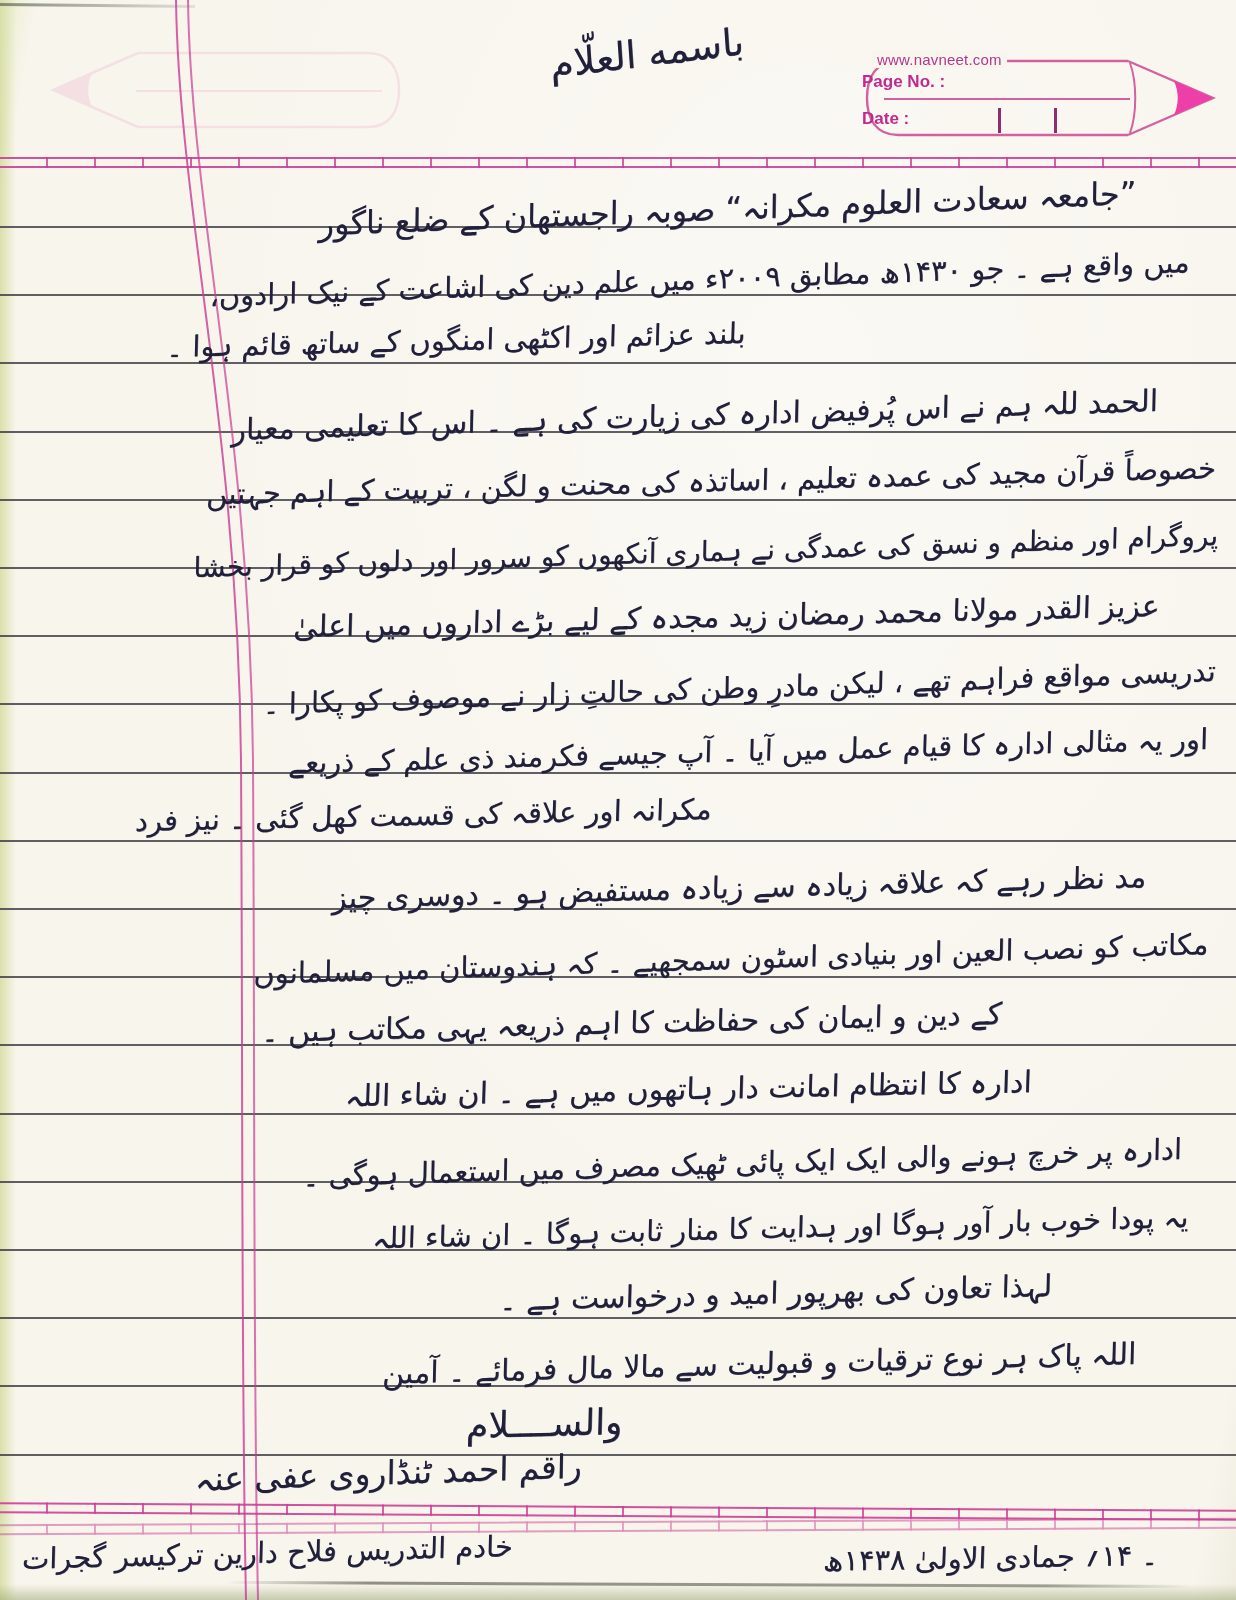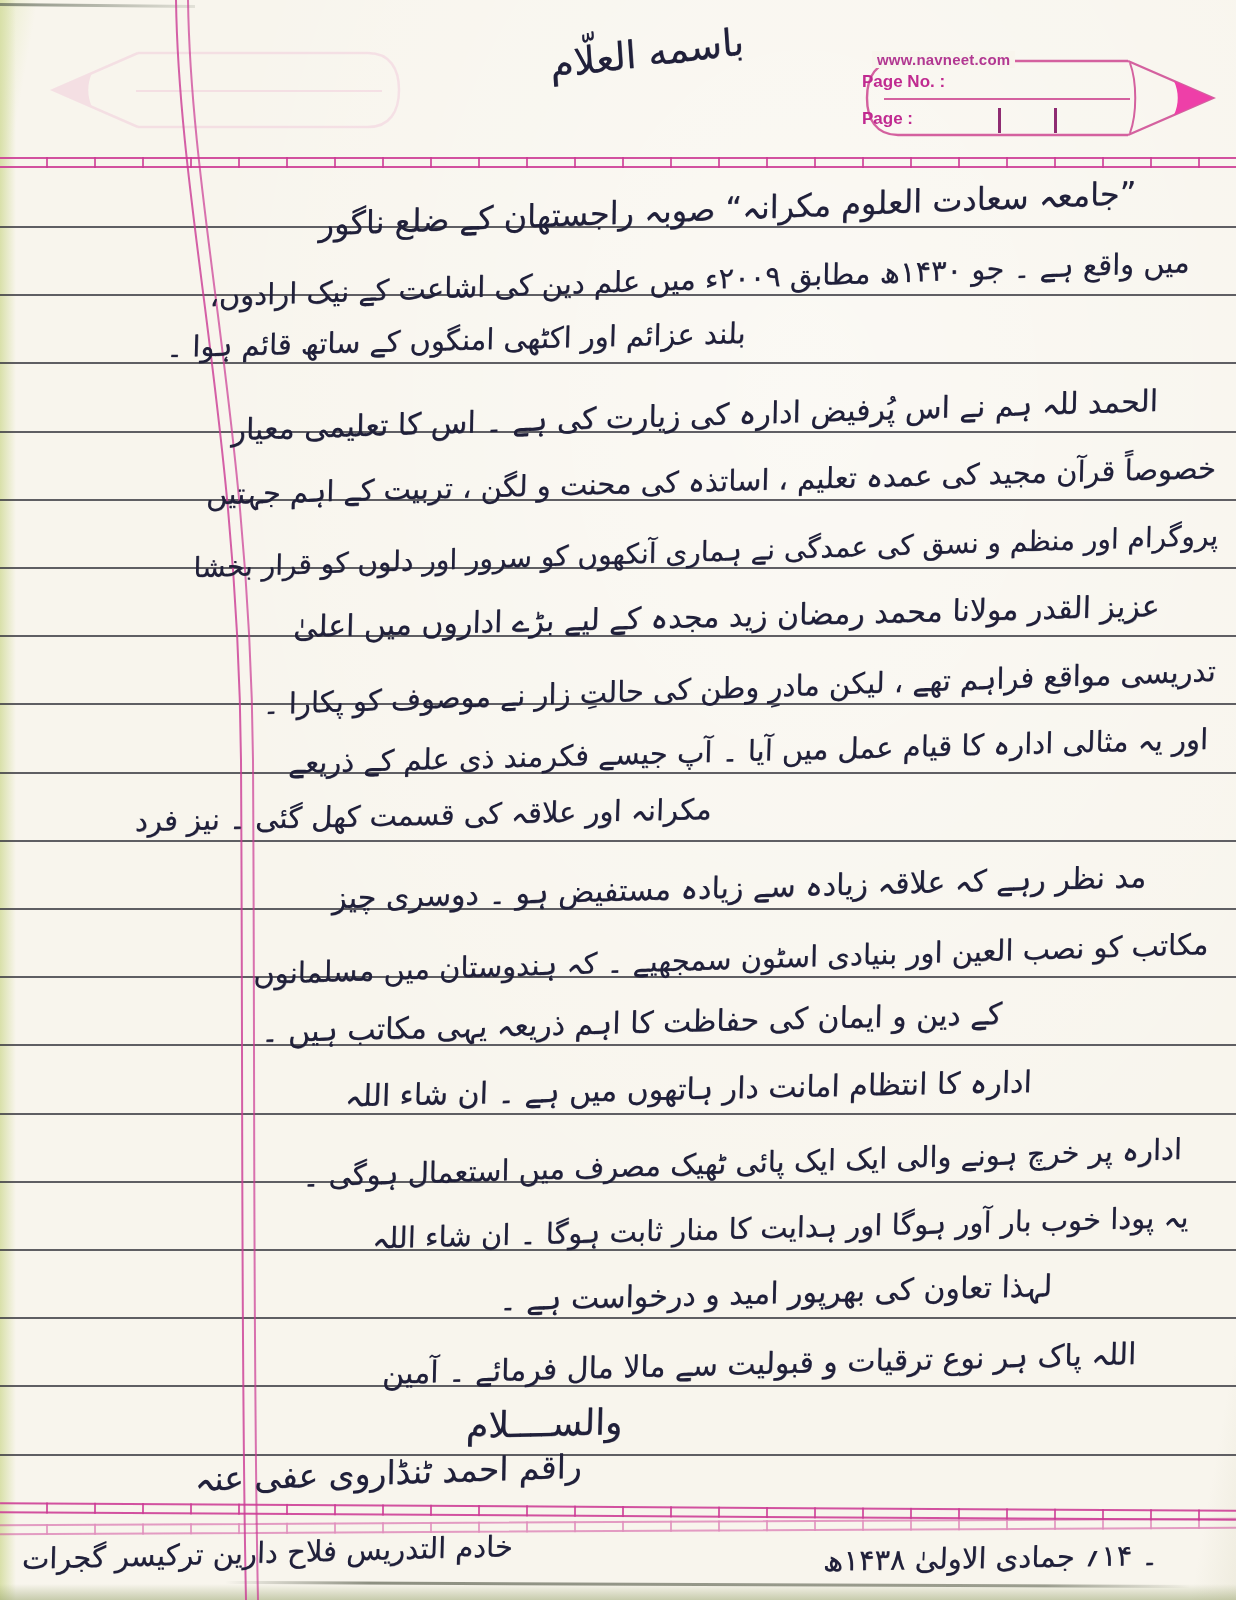--- a/index.html
+++ b/index.html
@@ -31,21 +31,21 @@
   
   .hw{position:absolute;direction:rtl;white-space:nowrap;color:#20203a;
     font-family:"DejaVu Sans",sans-serif;line-height:1.35;
     transform-origin:right center;transform:rotate(var(--rot,-1.6deg)) skewX(-3deg);
     text-shadow:.4px .3px 0 rgba(30,30,58,.55);}
   .hw-ltr{direction:ltr;transform-origin:left center;}
   
   .brand{position:absolute;left:850px;top:56px;width:372px;height:92px;}
   .brand svg{position:absolute;left:0;top:0;}
   .brand .weblabel{position:absolute;left:22px;top:-5px;font-family:"Liberation Sans",sans-serif;
-    font-size:15px;font-weight:bold;letter-spacing:.2px;color:#b23892;background:#f8f5ed;padding:0 5px;}
+    font-size:15px;font-weight:normal;letter-spacing:.2px;color:#b23892;background:#f8f5ed;padding:0 5px;}
   .brand .rowlabel{position:absolute;left:12px;font-family:"Liberation Sans",sans-serif;
     font-size:17px;font-weight:bold;color:#c02a90;}
   .brand .bar{position:absolute;top:52px;width:2.5px;height:25px;background:#8f2c72;}
   .bleed{position:absolute;left:44px;top:48px;width:372px;height:92px;opacity:.15;transform:scaleX(-1);}
 </style>
 </head>
 <body>
 
 <div class="page">
 
@@ -77,21 +77,21 @@
   <div class="brand">
     <svg width="372" height="92" viewBox="0 0 372 92">
       <path d="M278,5 H48 C26,5 17,21 17,42 C17,63 26,79 48,79 H278" fill="none" stroke="#d4619f" stroke-width="2.4"></path>
       <path d="M280,7 C287,26 287,58 280,77" fill="none" stroke="#d4619f" stroke-width="2"></path>
       <path d="M278,5 L363,42 L278,79" fill="none" stroke="#d4619f" stroke-width="2.4"></path>
       <path d="M34,43 H280" fill="none" stroke="#d4619f" stroke-width="2"></path>
       <path d="M324,25 L363,42 L324,59 C329,48 329,36 324,25 Z" fill="#ee3fa8"></path>
     </svg>
     <span class="weblabel">www.navneet.com</span>
     <span class="rowlabel" style="top:16px;">Page No. :</span>
-    <span class="rowlabel" style="top:53px;">Page :</span>
+    <span class="rowlabel" style="top:53px;">Date :</span>
     <span class="bar" style="left:148px;"></span>
     <span class="bar" style="left:204px;"></span>
   </div>
 
   <div class="hw" style="left:552px;top:40px;font-size:38px;--rot:-7deg;transform-origin:left bottom;">باسمه العلّام</div>
 
   <div class="hw" style="top:172px;right:100px;font-size:32px;--rot:-2.2deg;">”جامعہ سعادت العلوم مکرانہ“ صوبہ راجستھان کے ضلع ناگور</div>
   <div class="hw" style="top:243px;right:46px;font-size:29px;--rot:-2deg;">میں واقع ہے ۔ جو ۱۴۳۰ھ مطابق ۲۰۰۹ء میں علم دین کی اشاعت کے نیک ارادوں،</div>
   <div class="hw" style="top:314px;right:490px;font-size:29px;--rot:-1.4deg;">بلند عزائم اور اکٹھی امنگوں کے ساتھ قائم ہوا ۔</div>
   <div class="hw" style="top:381px;right:78px;font-size:30px;--rot:-1.8deg;">الحمد للہ ہم نے اس پُرفیض ادارہ کی زیارت کی ہے ۔ اس کا تعلیمی معیار</div>

